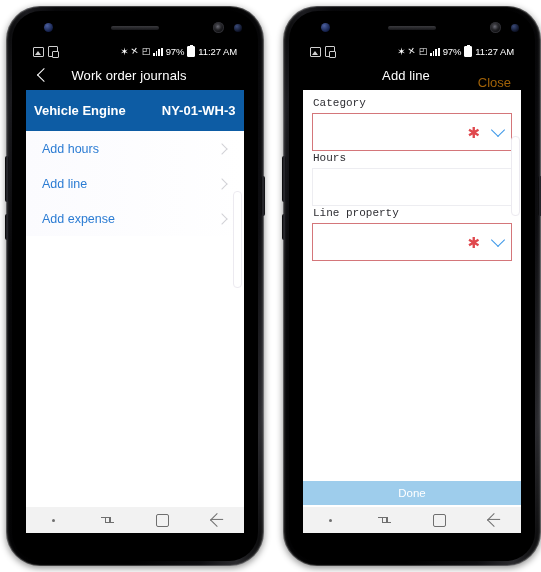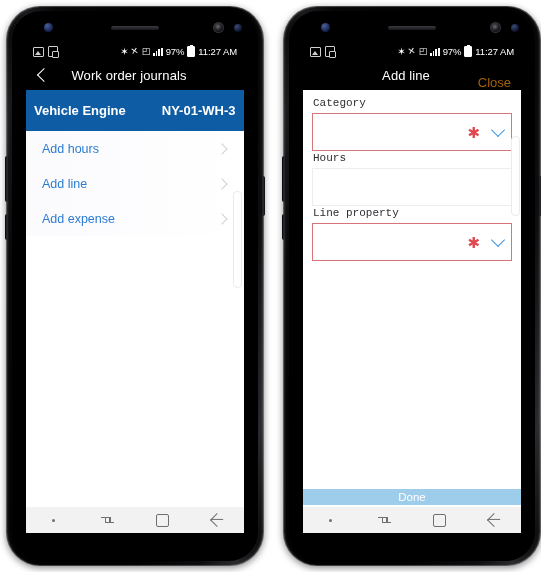--- a/index.html
+++ b/index.html
@@ -104,21 +104,21 @@
   .fieldbox{height:38px;box-sizing:border-box;background:#fff;position:relative;
             display:flex;align-items:center;justify-content:flex-end;padding-right:8px;gap:13px;}
   .fieldbox.req{border:1px solid #d4767a;}
   .fieldbox.plain{border:1px solid #ededf1;}
   .star{color:#e0484d;font-size:15px;line-height:1;}
   .dchev{width:9px;height:9px;border-left:1.8px solid #3c97e8;border-bottom:1.8px solid #3c97e8;
          transform:rotate(-45deg);margin-bottom:4px;}
   .form .scrolltrack{top:46px;height:78px;right:1px;}
 
   
-  .donebar{position:absolute;left:0;right:0;bottom:0;height:16px;background:#9ecdec;
+  .donebar{position:absolute;left:0;right:0;bottom:0;height:24px;background:#9ecdec;
            color:#fff;display:flex;align-items:center;justify-content:center;font-size:11.5px;}
 
   
   .navbar{position:absolute;left:0;right:0;bottom:0;height:26px;background:#f2f2f2;
           display:flex;align-items:center;}
   .navcell{flex:1;display:flex;align-items:center;justify-content:center;}
   .n-dot{width:3px;height:3px;border-radius:50%;background:#6f6f6f;}
   .n-rec{width:13px;height:10px;position:relative;}
   .n-rec:before,.n-rec:after{content:"";position:absolute;background:#6f6f6f;}
   .n-rec:before{left:0;top:2px;width:9px;height:1.3px;}

